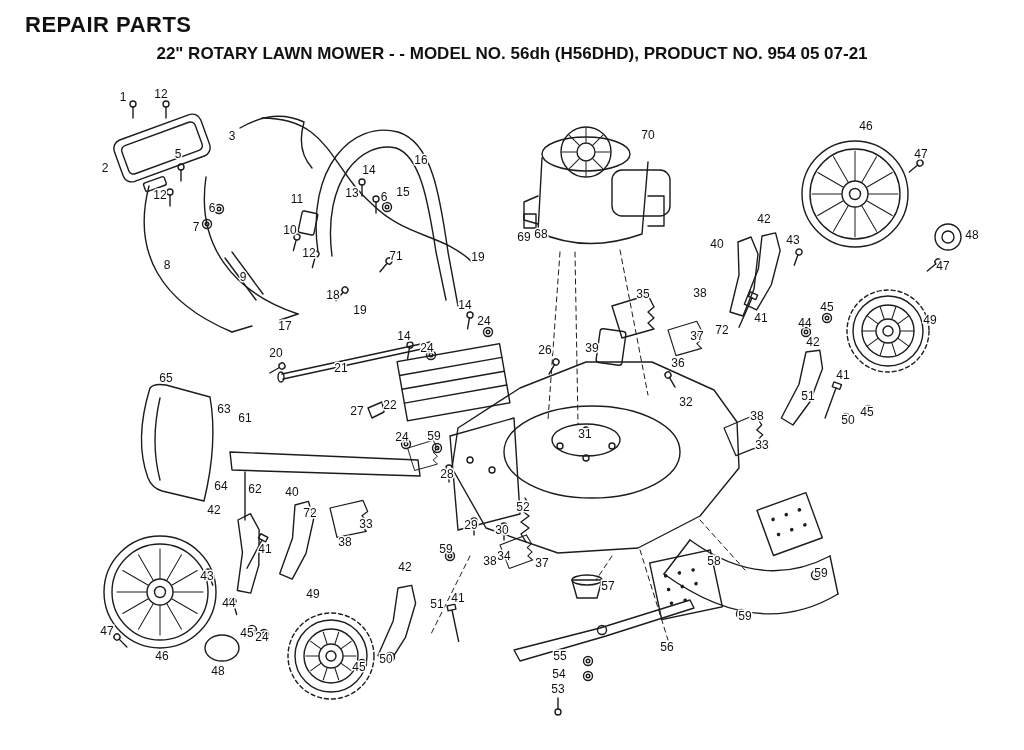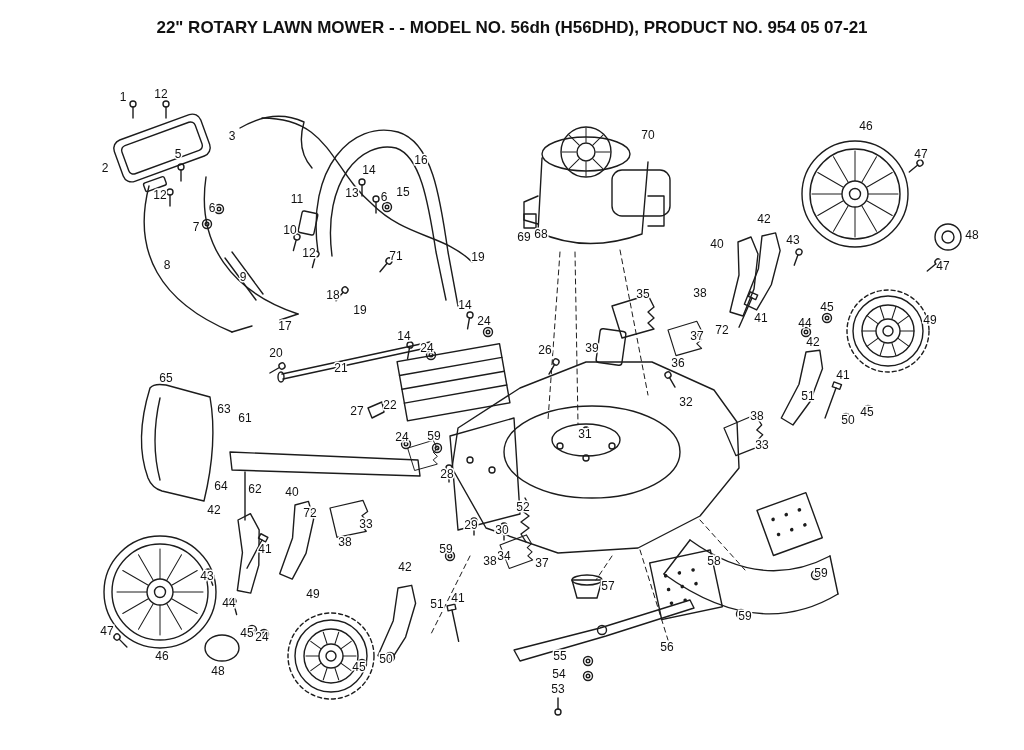--- a/index.html
+++ b/index.html
@@ -14,20 +14,21 @@
   .dash{stroke-dasharray:5 4;stroke-width:1;}
   .dot{fill:#1c1c1c;stroke:none;}
   .labels text{fill:#111;font-family:"Liberation Sans",sans-serif;font-size:12px;
                text-anchor:middle;paint-order:stroke;stroke:#fff;stroke-width:3px;}
 </style>
 </head>
 <body>
 
 <div class="page">
   <header>
+    <h1 class="h-title">REPAIR PARTS</h1>
     <h2 class="h-sub">22" ROTARY LAWN MOWER - - MODEL NO. 56dh (H56DHD),  PRODUCT NO. 954 05 07-21</h2>
   </header>
 
   <svg class="diagram" width="1024" height="750" viewBox="0 0 1024 750" role="img" aria-label="Exploded repair-parts view of a 22 inch rotary lawn mower with numbered callouts">
     <defs>
       <g id="bolt">
           <circle cx="0" cy="0" r="3"></circle>
           <line x1="0" y1="3" x2="0" y2="14"></line>
         </g>
       <g id="washer">

